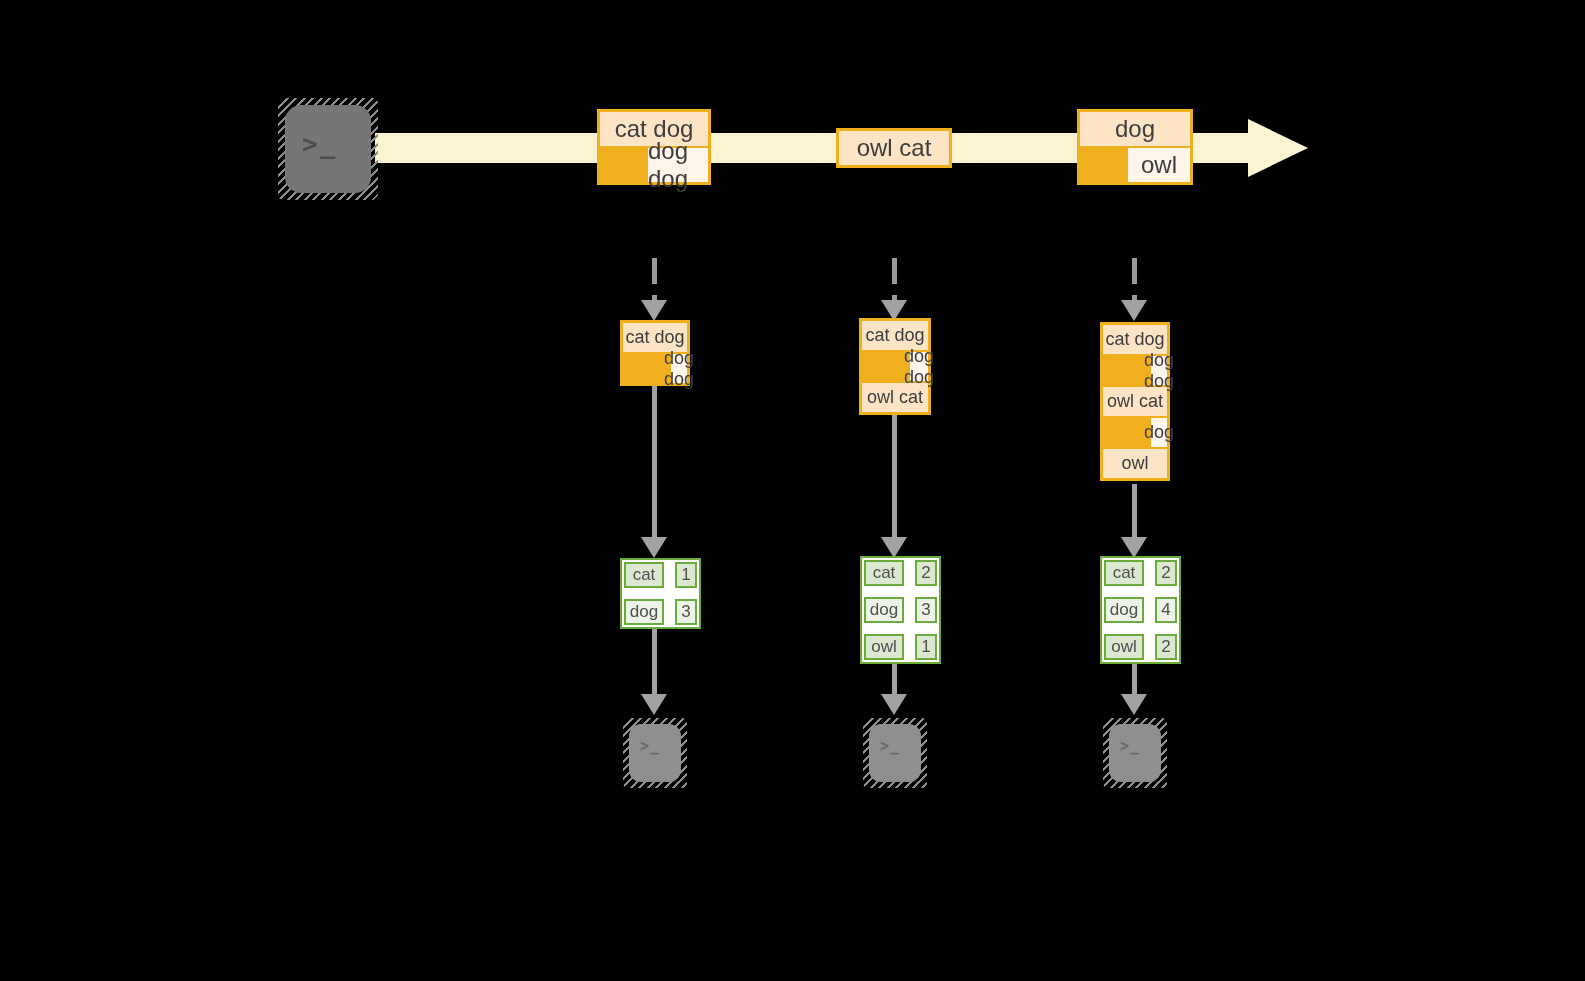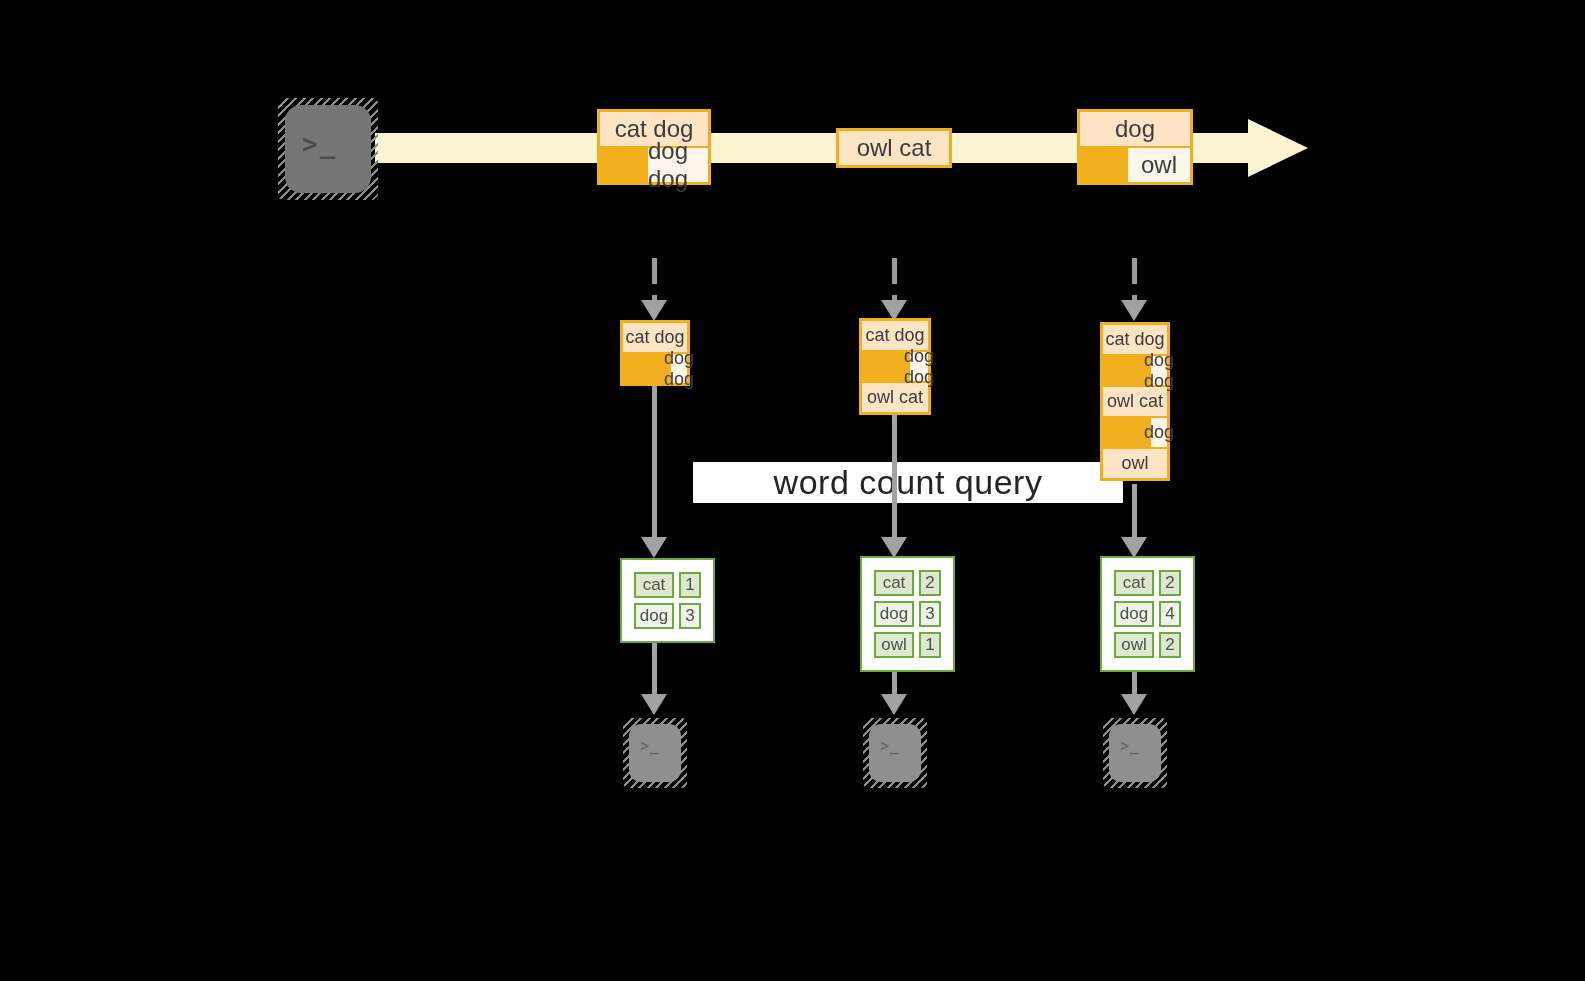--- a/index.html
+++ b/index.html
@@ -55,21 +55,21 @@
 
   
   .vline{position:absolute;width:5px;background:#a2a2a2;z-index:3;}
   .vdash{background:repeating-linear-gradient(to bottom,#9b9b9b 0 26px,transparent 26px 37px);}
   .vhead{position:absolute;width:0;height:0;z-index:3;
       border-left:13px solid transparent;border-right:13px solid transparent;
       border-top:21px solid #a2a2a2;}
 
   
   .gtable{position:absolute;z-index:4;background:#ffffff;border:2px solid #6aab3c;
-      padding:12px;display:grid;grid-template-columns:40px 22px;gap:5px;}
+      padding:2px;display:grid;grid-template-columns:40px 22px;gap:11px;}
   .gcell{border:2px solid #6aab3c;height:22px;display:flex;align-items:center;
       justify-content:center;font-size:17px;color:#4f4f4f;}
   .ga{background:#dde8d0;} .gb{background:#edf3e6;}
   .gt1{left:620px;top:558px;} .gt2{left:860px;top:556px;} .gt3{left:1100px;top:556px;}
 </style>
 </head>
 <body>
 
 <div id="canvas">
 
@@ -112,21 +112,20 @@
     <div class="srow fa">owl cat</div>
   </div>
   <div class="stack stack3">
     <div class="srow fa">cat dog</div>
     <div class="srow fb">dog dog</div>
     <div class="srow fa">owl cat</div>
     <div class="srow fb">dog</div>
     <div class="srow fa">owl</div>
   </div>
 
-  <div class="query-band">word count query</div>
 
   <div class="vline" style="left:652px;top:384px;height:154px;"></div>
   <div class="vhead" style="left:641px;top:537px;"></div>
   <div class="vline" style="left:892px;top:413px;height:124px;"></div>
   <div class="vhead" style="left:881px;top:537px;"></div>
   <div class="vline" style="left:1132px;top:484px;height:53px;"></div>
   <div class="vhead" style="left:1121px;top:537px;"></div>
 
   <div class="gtable gt1">
     <div class="gcell ga">cat</div>

